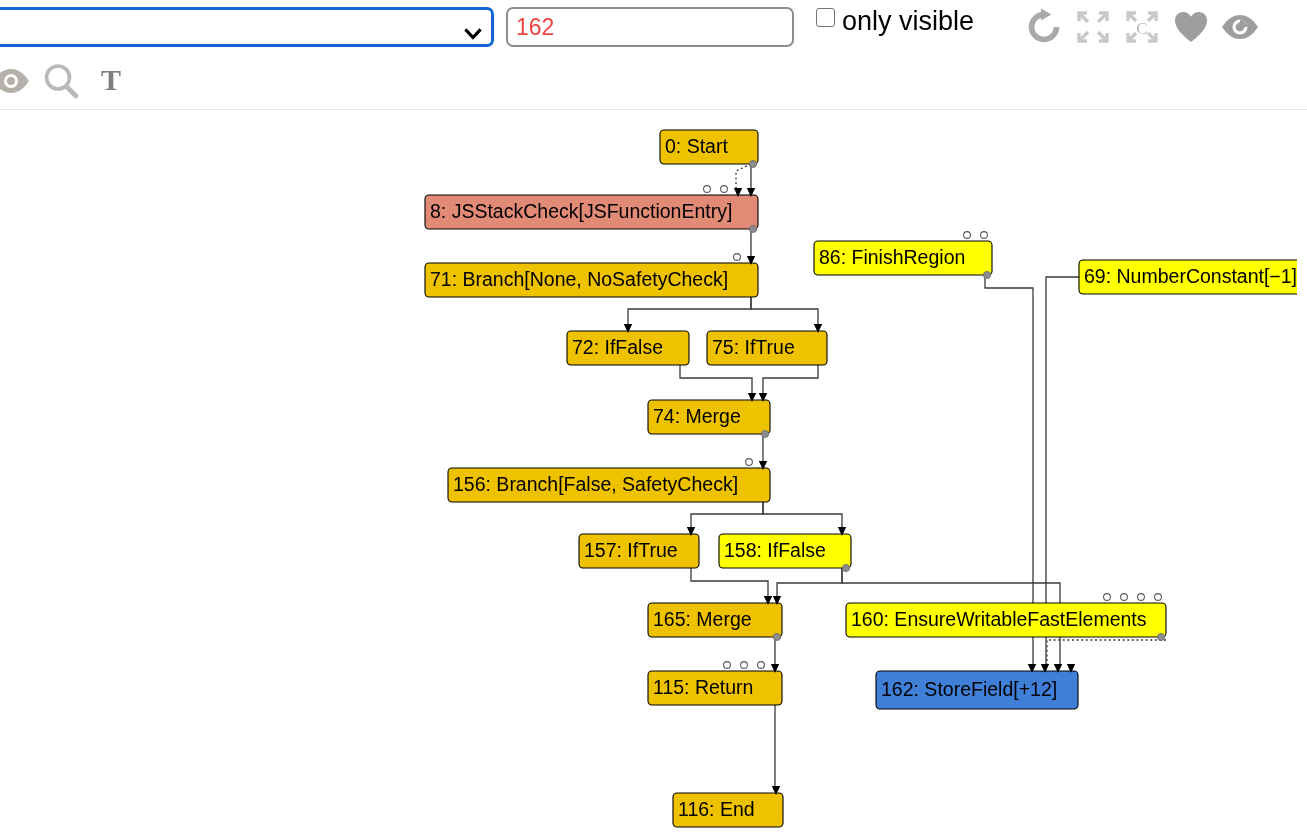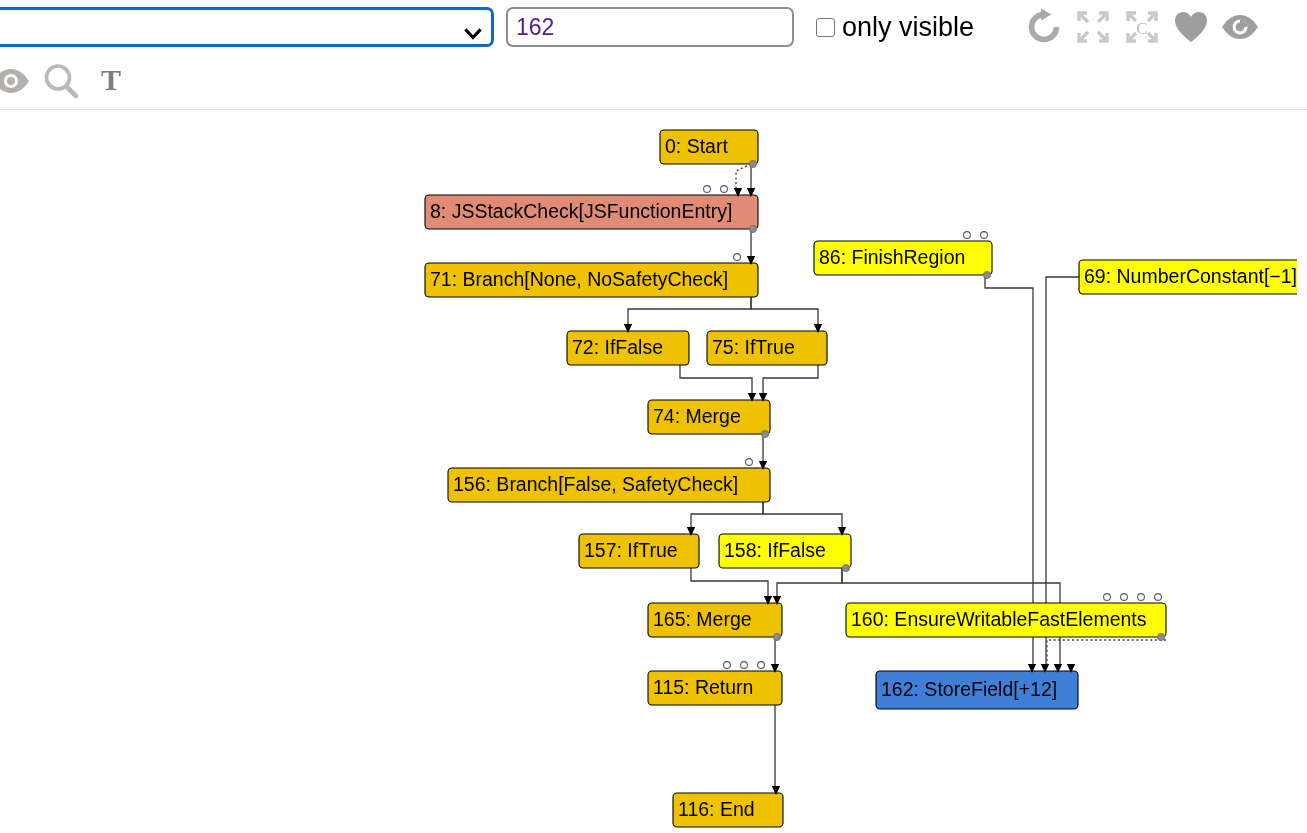--- a/index.html
+++ b/index.html
@@ -59,33 +59,32 @@
   .node-id-input {
     position: absolute;
     left: 506px; top: 7px;
     width: 288px; height: 40px;
     box-sizing: border-box;
     border: 2px solid #8d8d8d;
     border-radius: 7px;
     background: #ffffff;
     font-family: "Liberation Sans", sans-serif;
     font-size: 23px;
-    color: #4c1d95;
+    color: #ef4444;
     padding: 0 8px;
     line-height: 36px;
     white-space: nowrap;
     overflow: hidden;
   }
 
   .only-visible-wrap {
     position: absolute;
     left: 816px; top: 8px;
     height: 38px;
     display: flex;
-    align-items: center;
     gap: 7px;
     white-space: nowrap;
   }
   .chk {
     width: 19px; height: 19px;
     box-sizing: border-box;
     border: 1.6px solid #767676;
     border-radius: 3px;
     background: #fff;
     flex: 0 0 auto;

